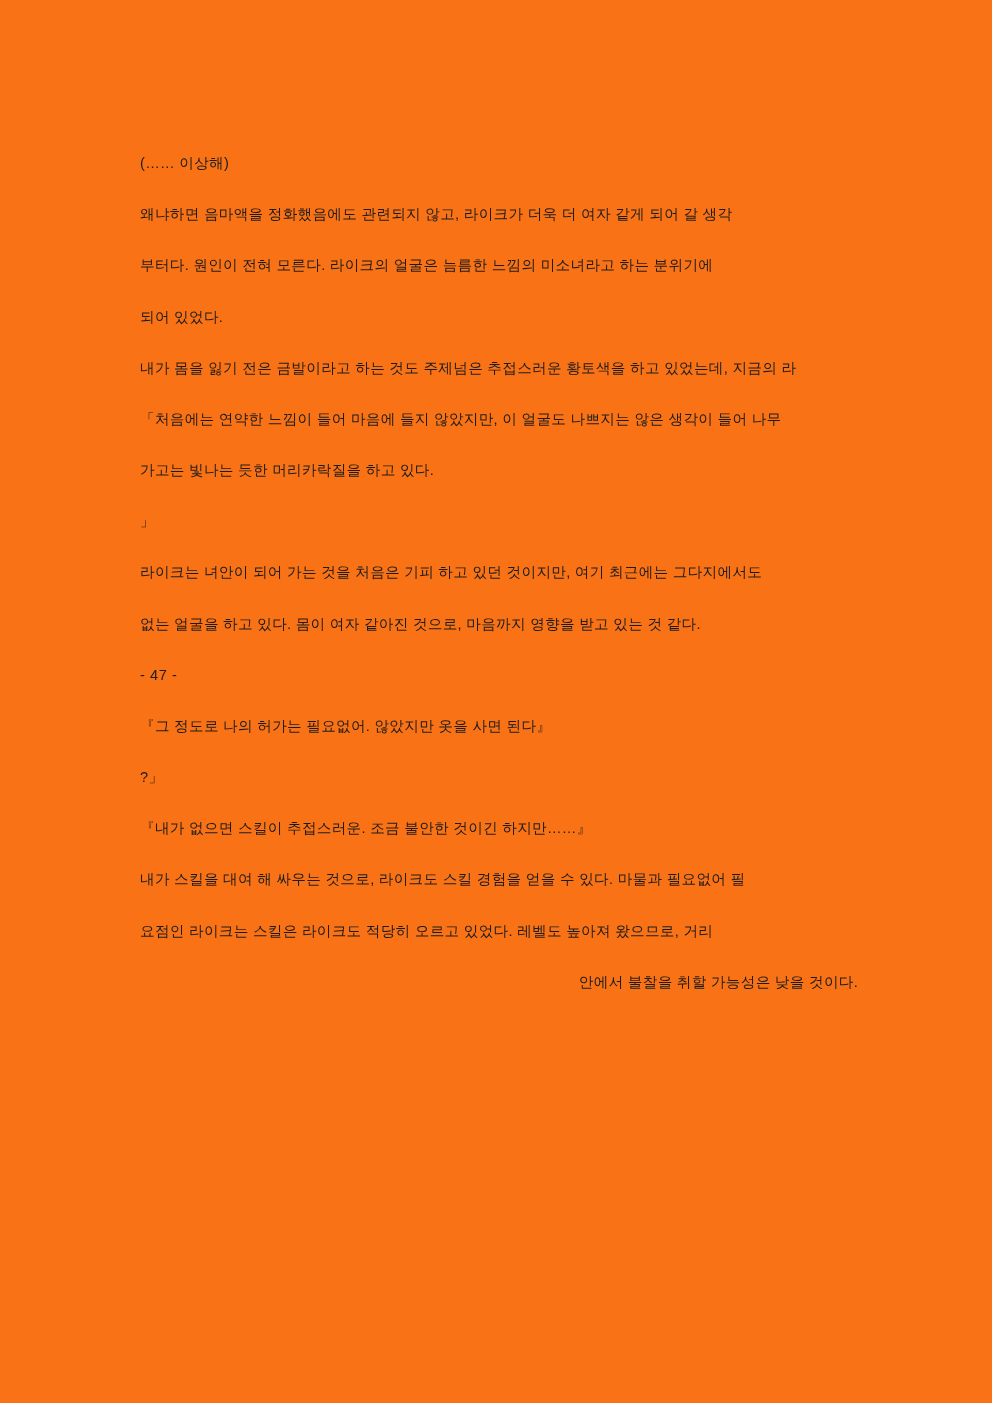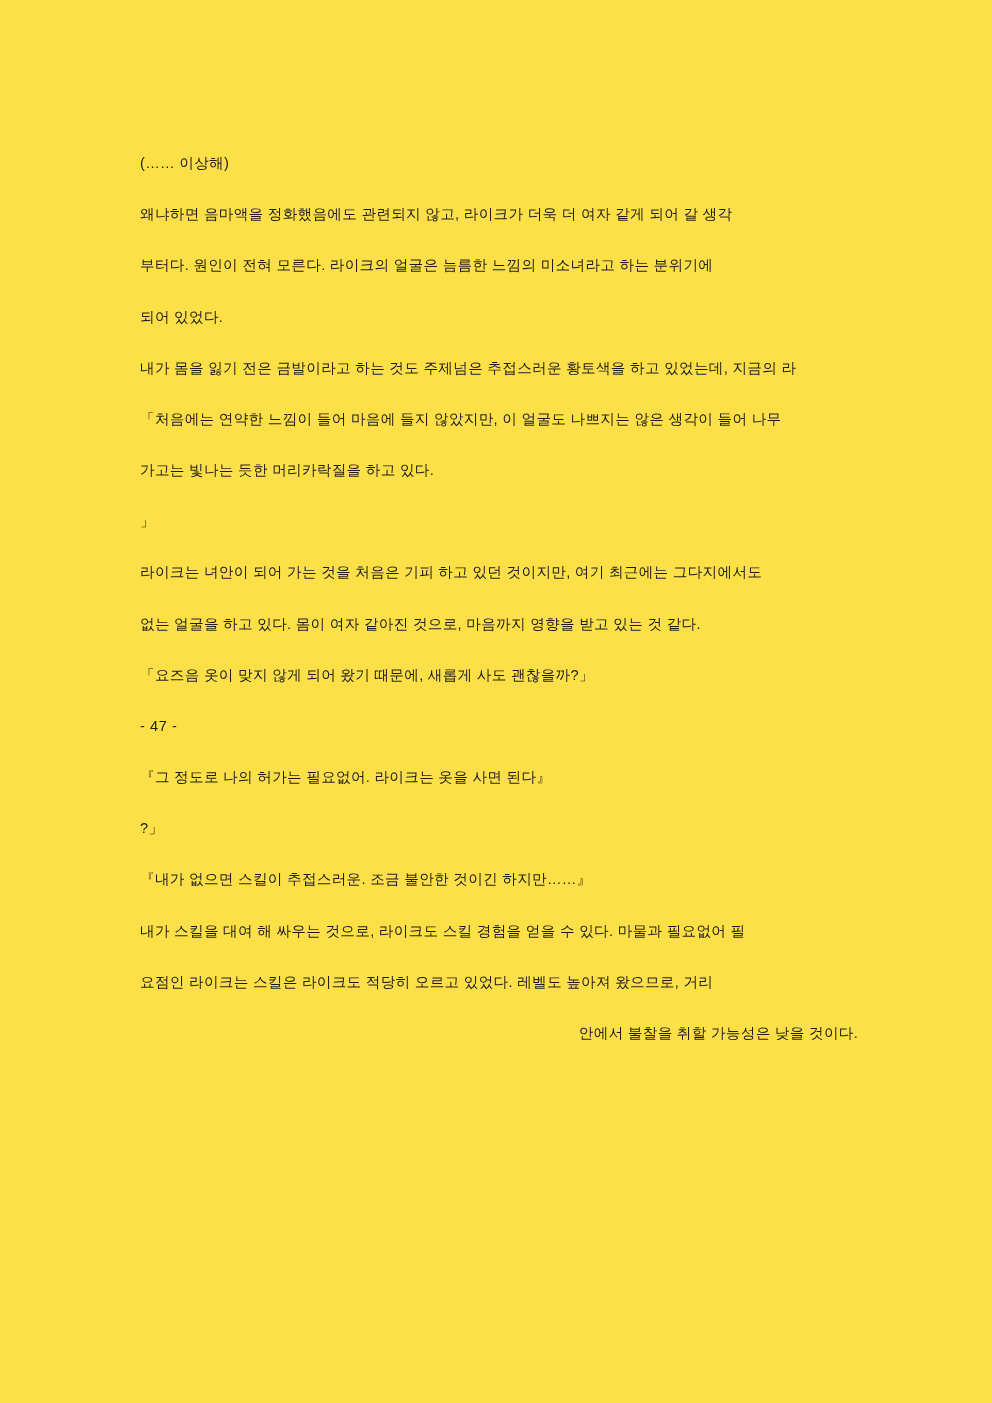--- a/index.html
+++ b/index.html
@@ -10,21 +10,21 @@
   body {
     width: 992px;
     height: 1403px;
     font-family: "Liberation Sans", sans-serif;
     color: #1a1a1a;
   }
   .page {
     position: relative;
     width: 992px;
     height: 1403px;
-    background: #fde047;
+    background: #f97316;
     box-sizing: border-box;
   }
   .content {
     position: absolute;
     left: 140px;
     top: 152px;
     width: 718px;
   }
   .para {
     font-size: 14.6px;
@@ -56,22 +56,21 @@
     <p class="para short">(…… 이상해)</p>
     <p class="para">왜냐하면 음마액을 정화했음에도 관련되지 않고, 라이크가 더욱 더 여자 같게 되어 갈 생각</p>
     <p class="para">부터다. 원인이 전혀 모른다. 라이크의 얼굴은 늠름한 느낌의 미소녀라고 하는 분위기에</p>
     <p class="para short">되어 있었다.</p>
     <p class="para">내가 몸을 잃기 전은 금발이라고 하는 것도 주제넘은 추접스러운 황토색을 하고 있었는데, 지금의 라</p>
     <p class="para">「처음에는 연약한 느낌이 들어 마음에 들지 않았지만, 이 얼굴도 나쁘지는 않은 생각이 들어 나무</p>
     <p class="para short">가고는 빛나는 듯한 머리카락질을 하고 있다.</p>
     <p class="para short">」</p>
     <p class="para">라이크는 녀안이 되어 가는 것을 처음은 기피 하고 있던 것이지만, 여기 최근에는 그다지에서도</p>
     <p class="para">없는 얼굴을 하고 있다. 몸이 여자 같아진 것으로, 마음까지 영향을 받고 있는 것 같다.</p>
-    <p class="para short">「요즈음 옷이 맞지 않게 되어 왔기 때문에, 새롭게 사도 괜찮을까?」</p>
     <p class="para pagenum">- 47 -</p>
-    <p class="para short">『그 정도로 나의 허가는 필요없어. 라이크는 옷을 사면 된다』</p>
+    <p class="para short">『그 정도로 나의 허가는 필요없어. 않았지만 옷을 사면 된다』</p>
     <p class="para short">?」</p>
     <p class="para short">『내가 없으면 스킬이 추접스러운. 조금 불안한 것이긴 하지만……』</p>
     <p class="para">내가 스킬을 대여 해 싸우는 것으로, 라이크도 스킬 경험을 얻을 수 있다. 마물과 필요없어 필</p>
     <p class="para">요점인 라이크는 스킬은 라이크도 적당히 오르고 있었다. 레벨도 높아져 왔으므로, 거리</p>
     <p class="para closing">안에서 불찰을 취할 가능성은 낮을 것이다.</p>
   </div>
 </div>
 
 </body></html>

